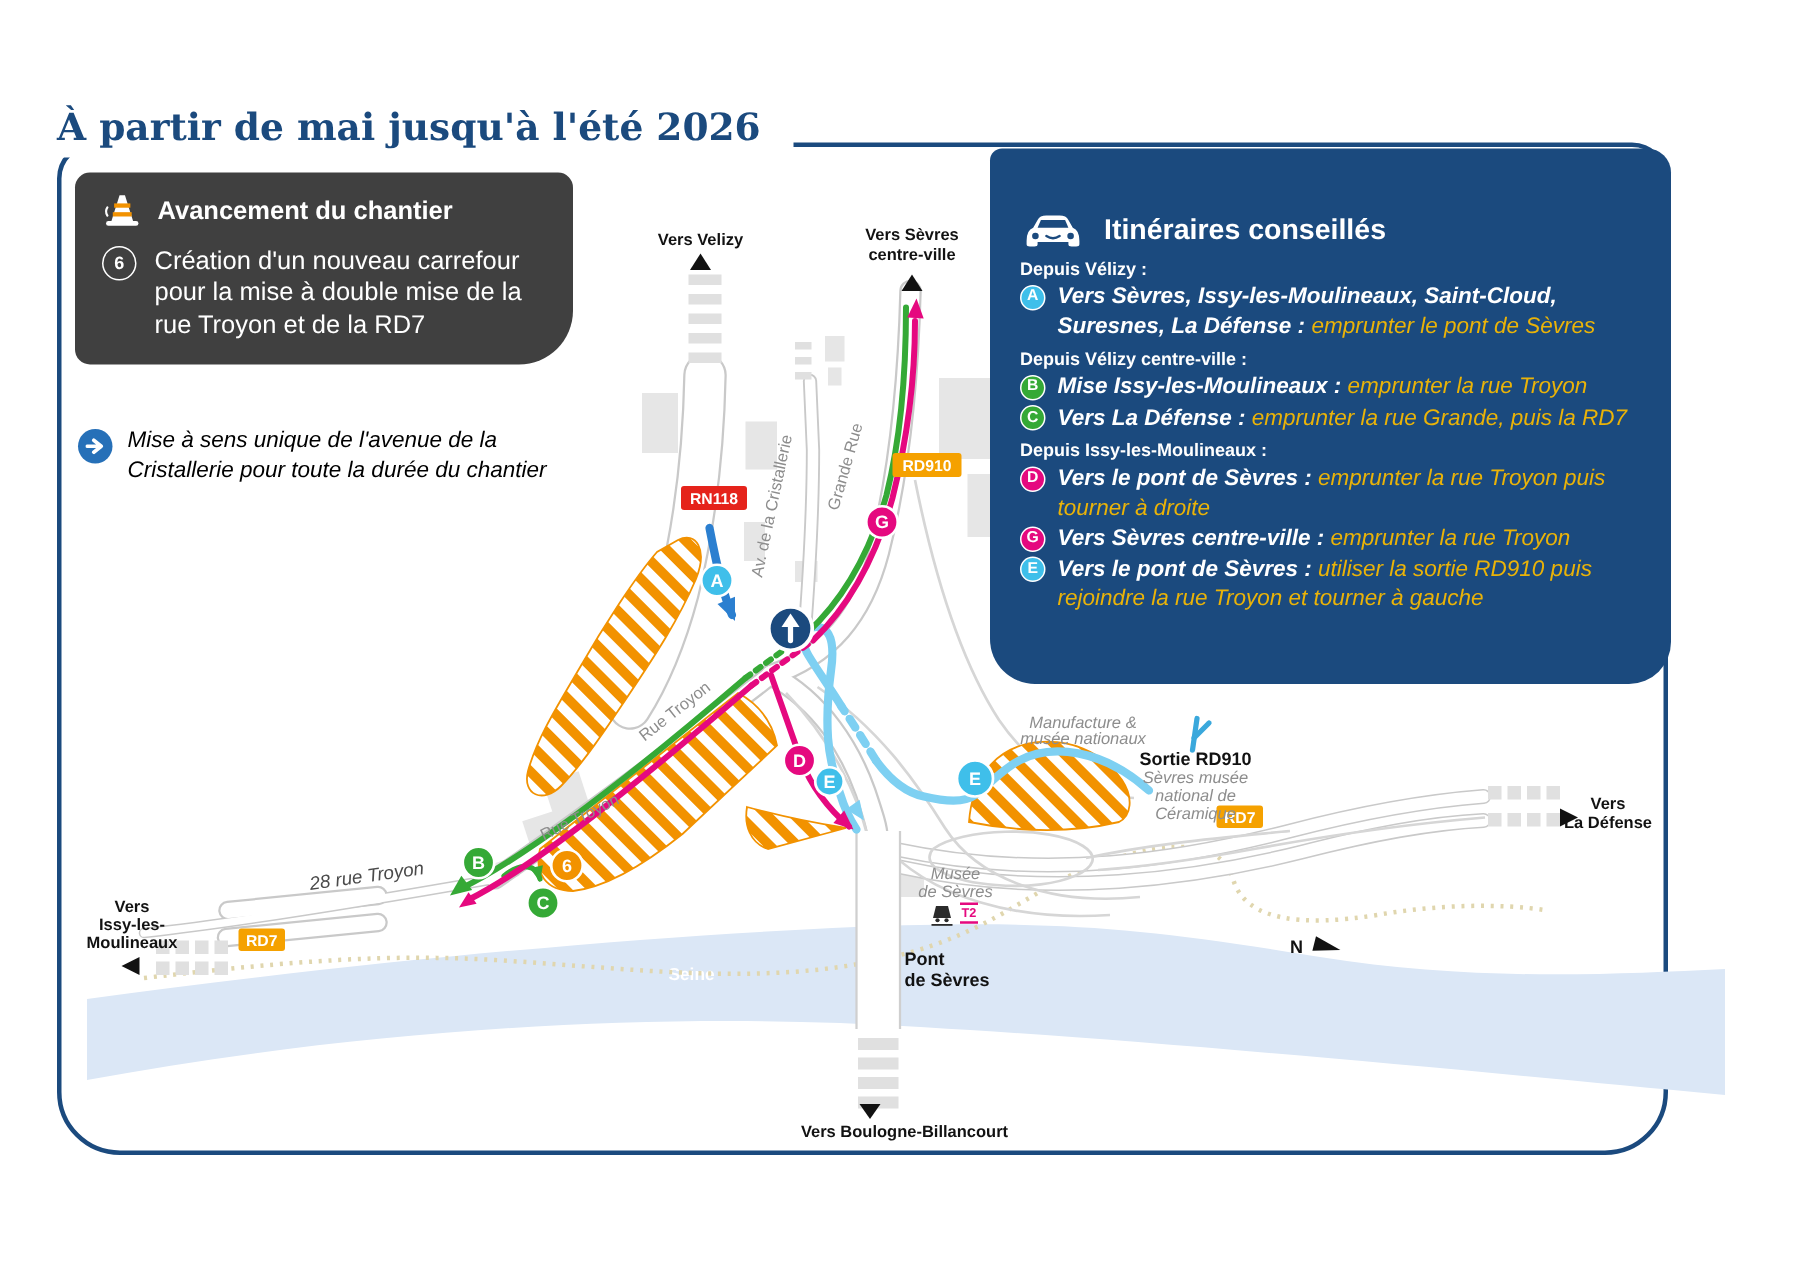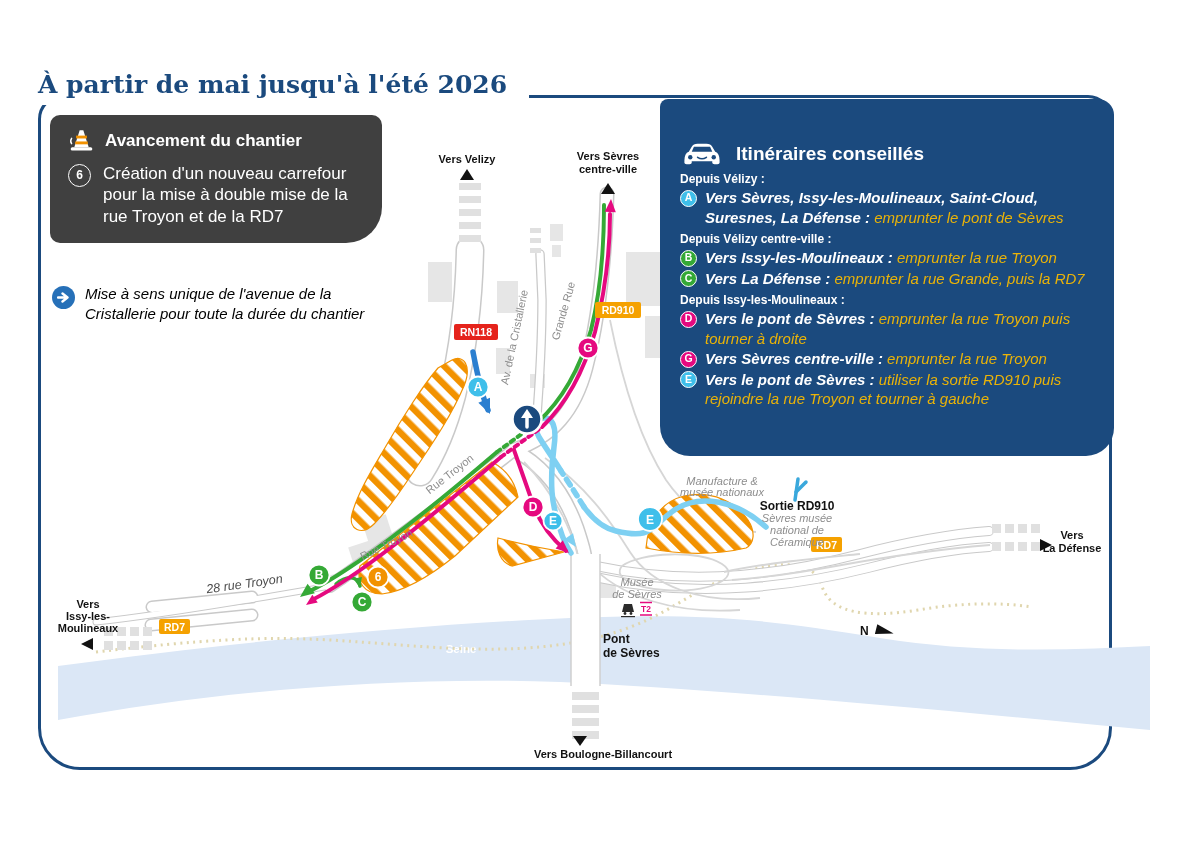--- a/index.html
+++ b/index.html
@@ -348,21 +348,21 @@
       <div class="it-item">
         <span class="it-badge b-cyan">A</span>
         <div class="it-text"><span class="it-dest">Vers Sèvres, Issy-les-Moulineaux, Saint-Cloud, Suresnes, La Défense :</span><span class="it-advice">emprunter le pont de Sèvres</span></div>
       </div>
     </div>
 
     <div class="it-section">
       <div class="it-heading">Depuis Vélizy centre-ville :</div>
       <div class="it-item">
         <span class="it-badge b-green">B</span>
-        <div class="it-text"><span class="it-dest">Vers Issy-les-Moulineaux :</span><span class="it-advice">emprunter la rue Troyon</span></div>
+        <div class="it-text"><span class="it-dest">Mise Issy-les-Moulineaux :</span><span class="it-advice">emprunter la rue Troyon</span></div>
       </div>
       <div class="it-item">
         <span class="it-badge b-green">C</span>
         <div class="it-text"><span class="it-dest">Vers La Défense :</span><span class="it-advice">emprunter la rue Grande, puis la RD7</span></div>
       </div>
     </div>
 
     <div class="it-section">
       <div class="it-heading">Depuis Issy-les-Moulineaux :</div>
       <div class="it-item">

